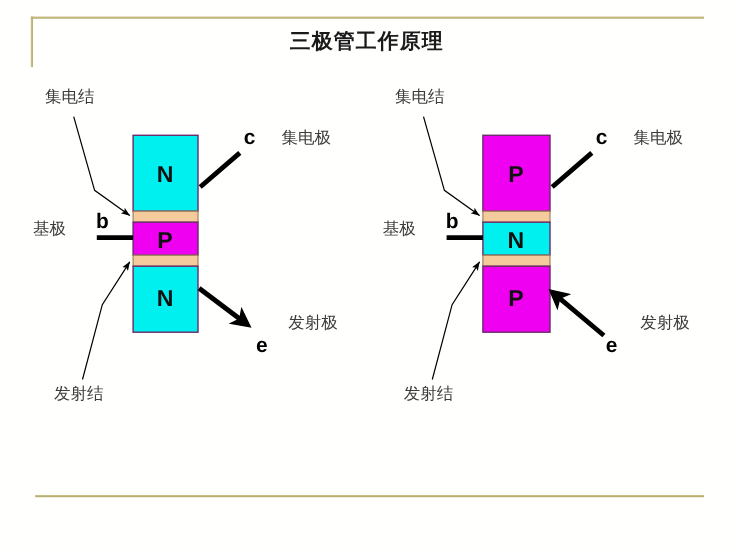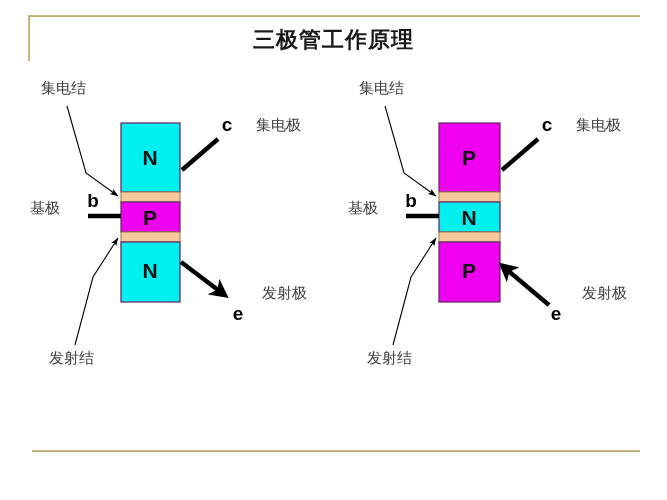--- a/index.html
+++ b/index.html
@@ -39,21 +39,21 @@
     left: 32px; top: 450px;
     width: 608px; height: 2px;
     background: linear-gradient(to bottom, #cfc58f, #b0a466);
   }
   
   .title {
     position: absolute;
     left: 0; top: 25px;
     width: 667px;
     text-align: center;
-    font-size: 22px;
+    font-size: 19px;
     font-weight: bold;
     color: #1a1a1a;
     letter-spacing: 1px;
     font-family: "Liberation Serif", "DejaVu Serif", serif;
   }
   
   .diagram {
     position: absolute;
     top: 60px;
     width: 333px;

